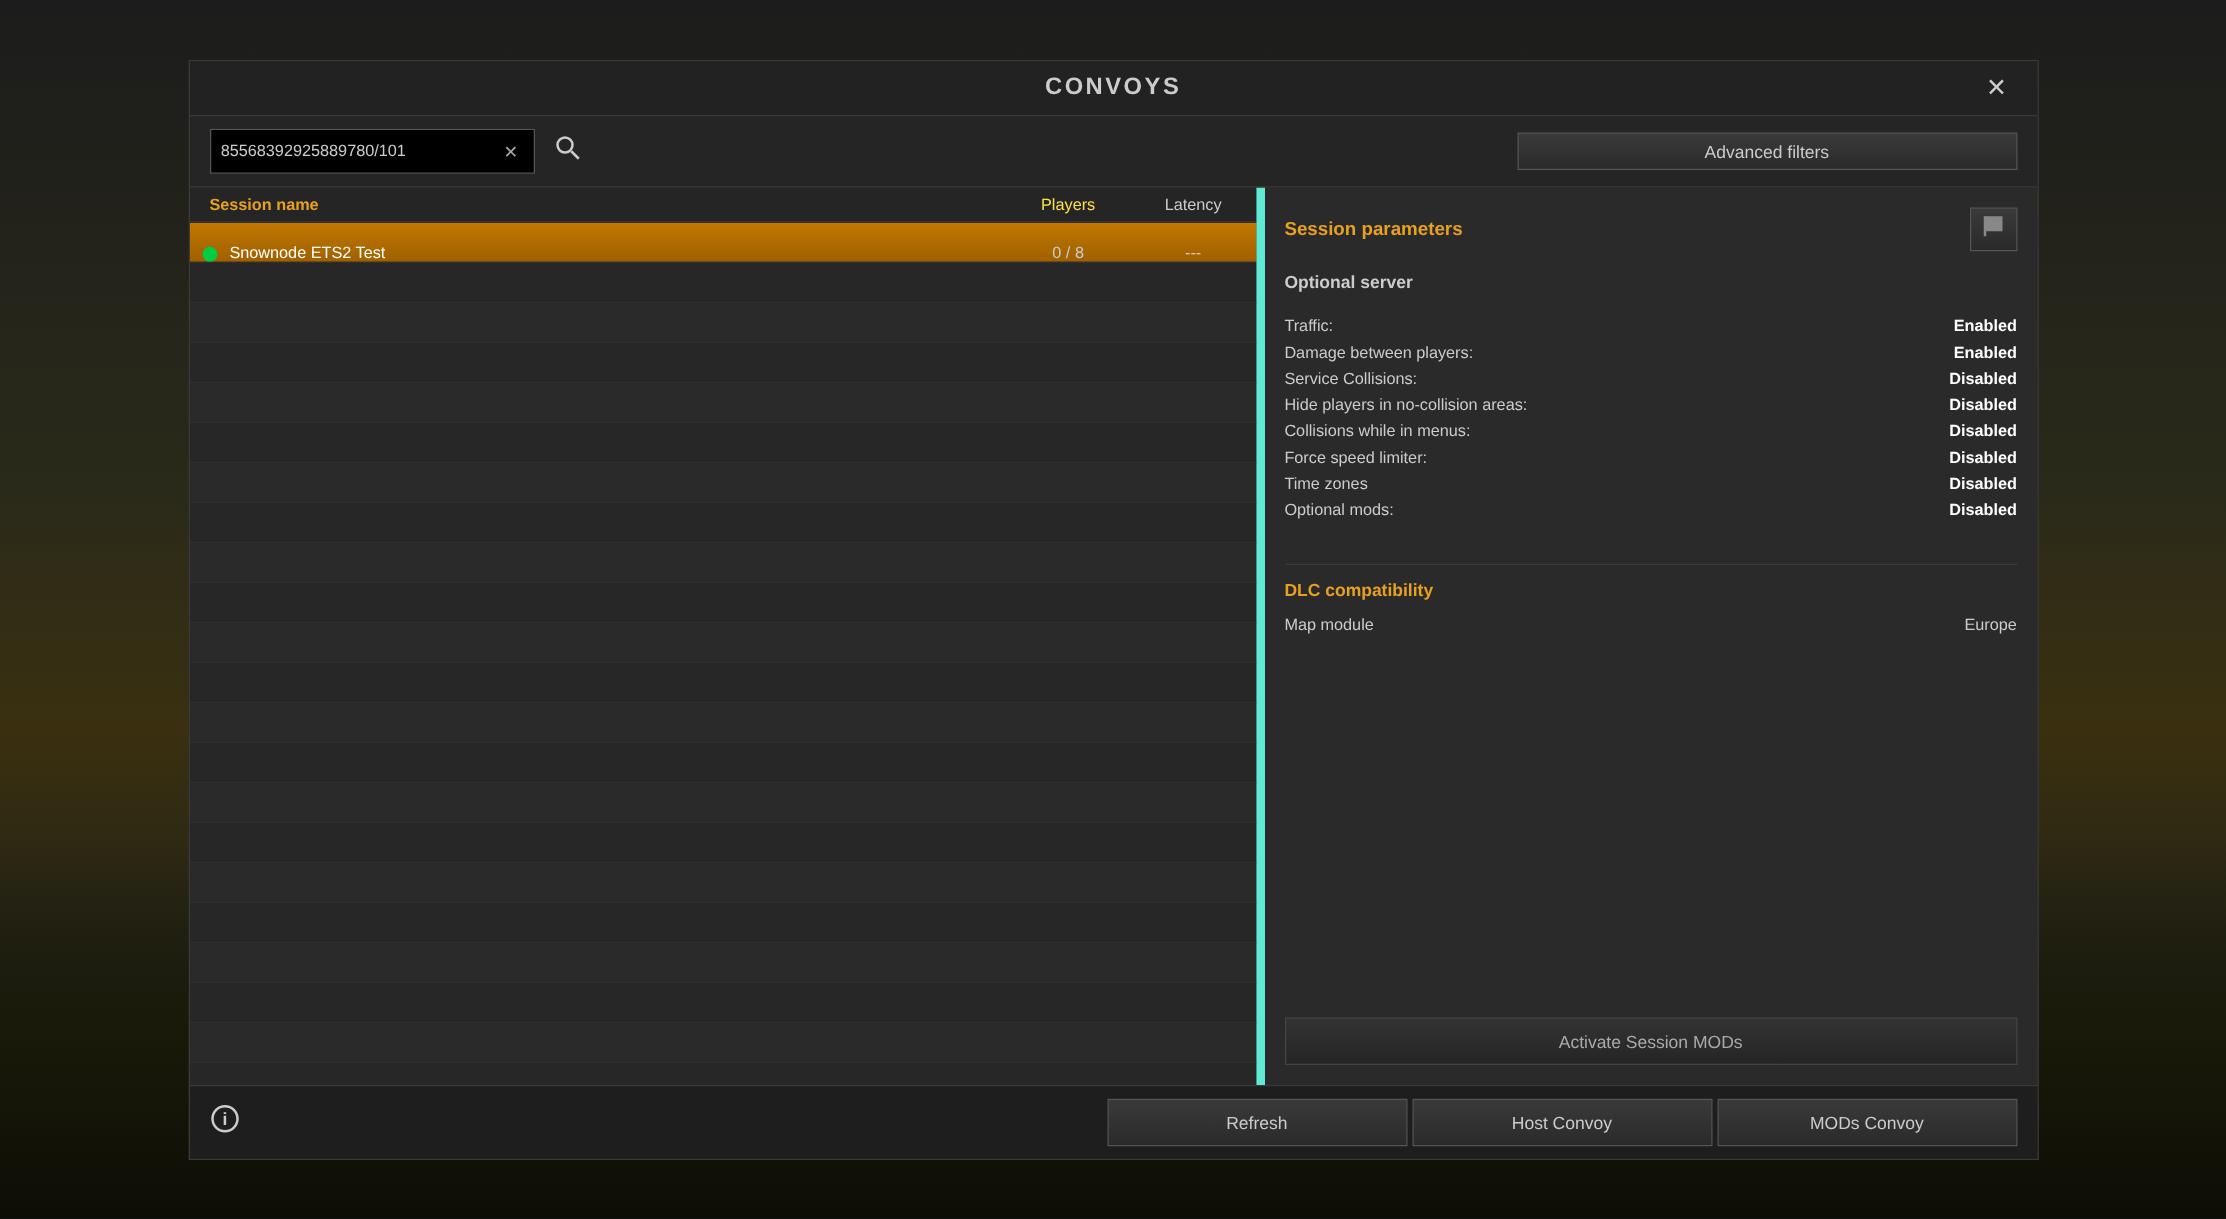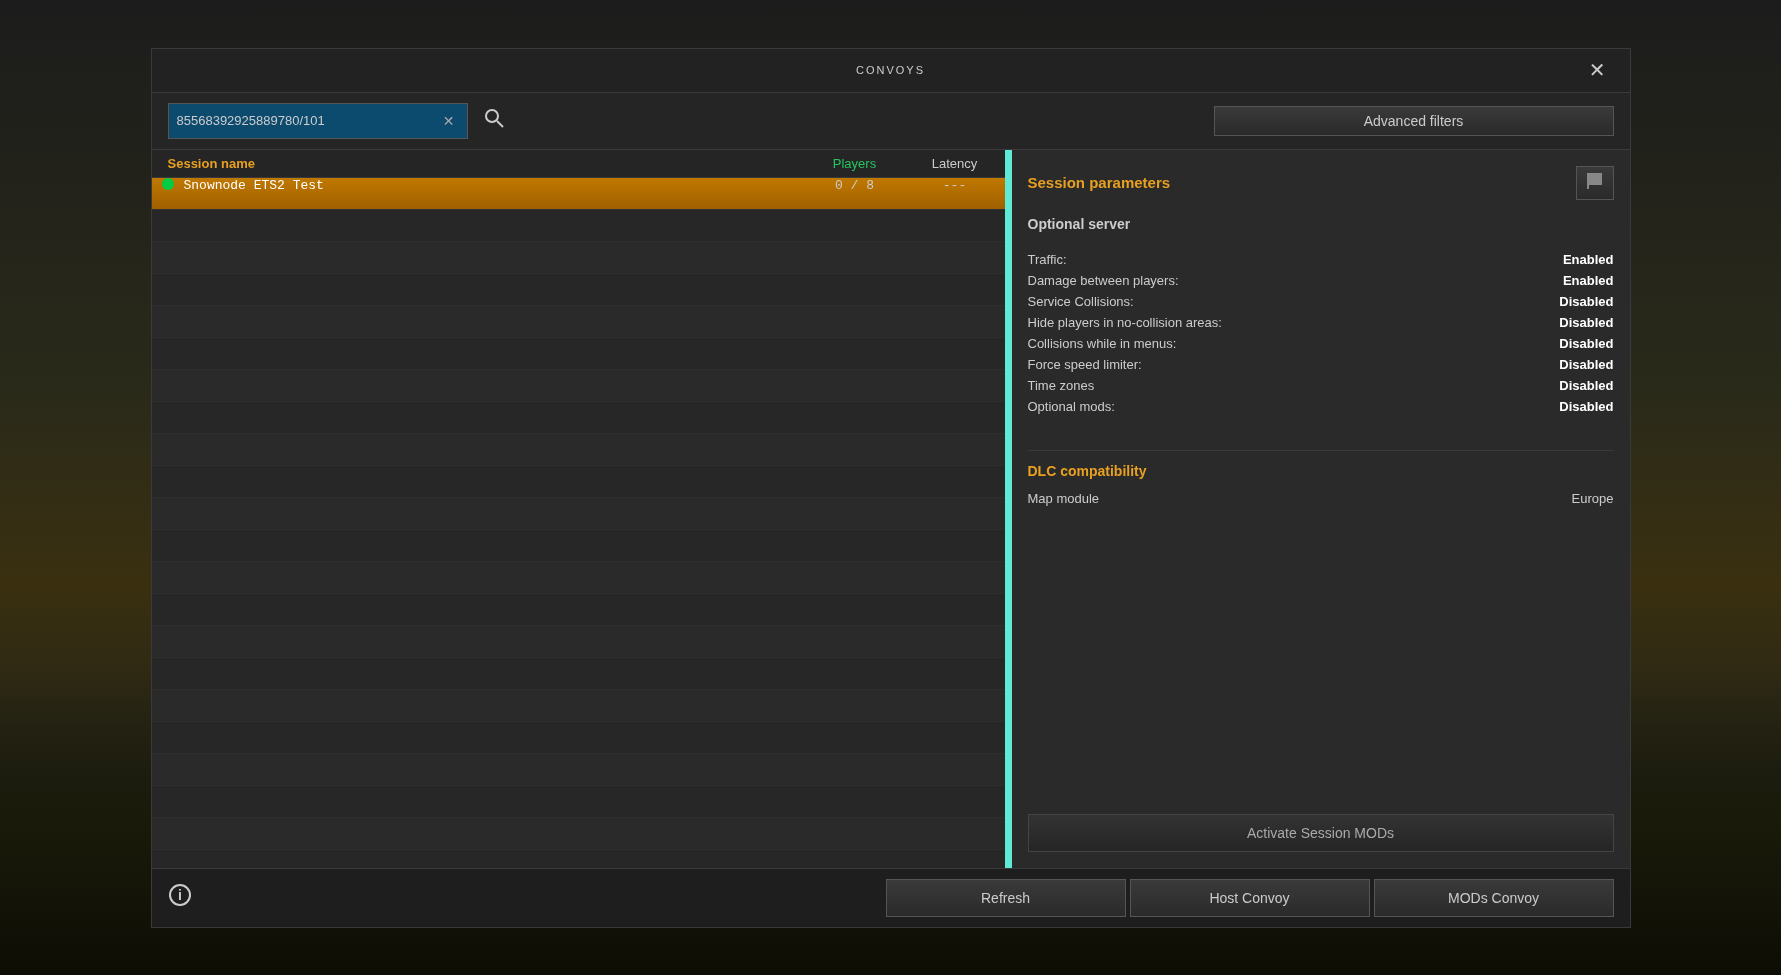--- a/index.html
+++ b/index.html
@@ -52,22 +52,22 @@
       justify-content: center;
       padding: 8px 16px;
       background: #222222;
       border-bottom: 1px solid #3a3a3a;
       position: relative;
       min-height: 44px;
     }
 
     .title-text {
       color: #cccccc;
-      font-size: 11px;
-      font-weight: normal;
+      font-size: 19px;
+      font-weight: bold;
       letter-spacing: 2px;
     }
 
     .close-btn {
       position: absolute;
       right: 16px;
       top: 50%;
       transform: translateY(-50%);
       color: #cccccc;
       font-size: 20px;
@@ -83,24 +83,24 @@
       align-items: center;
       padding: 10px 16px;
       background: #252525;
       border-bottom: 1px solid #3a3a3a;
       gap: 12px;
     }
 
     .search-input-wrapper {
       display: flex;
       align-items: center;
-      background: #0c4a6e;
+      background: #000000;
       border: 1px solid #555555;
       padding: 9px 8px;
-      width: 300px;
+      width: 260px;
     }
 
     .search-input {
       background: transparent;
       border: none;
       color: #cccccc;
       font-size: 13px;
       outline: none;
       flex: 1;
     }
@@ -162,44 +162,43 @@
       flex: 1;
       padding: 0 16px;
       color: #e8a020;
       font-size: 13px;
       font-weight: bold;
     }
 
     .col-players {
       width: 100px;
       text-align: center;
-      color: #22c55e;
+      color: #fde047;
       font-size: 13px;
     }
 
     .col-latency {
       width: 100px;
       text-align: center;
       color: #cccccc;
       font-size: 13px;
     }
 
     
     .session-rows {
       flex: 1;
       overflow-y: auto;
     }
 
     .session-row {
       display: flex;
-      align-items: flex-start;
+      align-items: flex-end;
       height: 32px;
       border-bottom: 1px solid #2f2f2f;
       cursor: pointer;
-      font-family: Liberation Mono, monospace;
     }
 
     .session-row:nth-child(odd) {
       background: #2a2a2a;
     }
 
     .session-row:nth-child(even) {
       background: #272727;
     }
 

